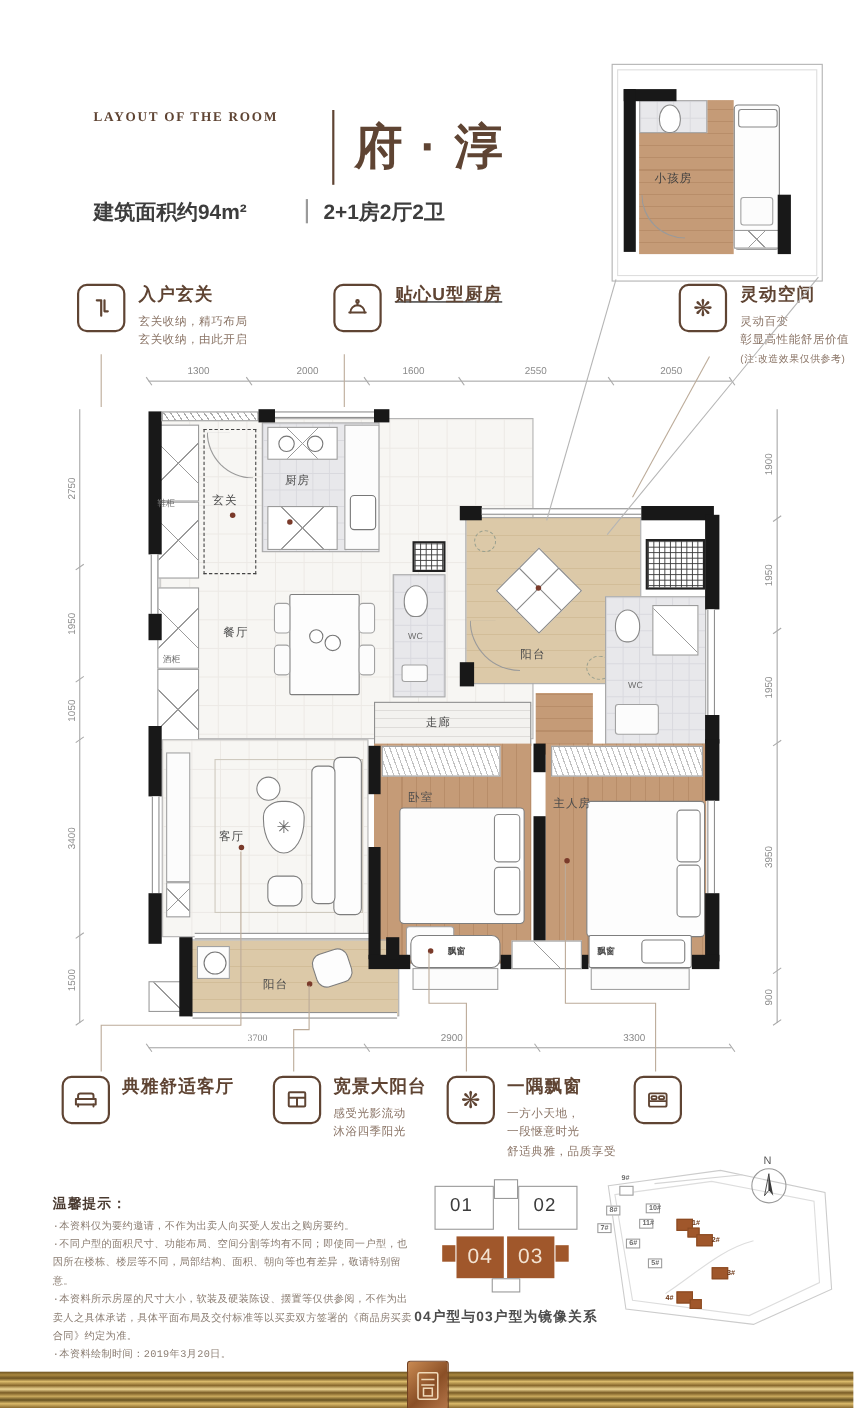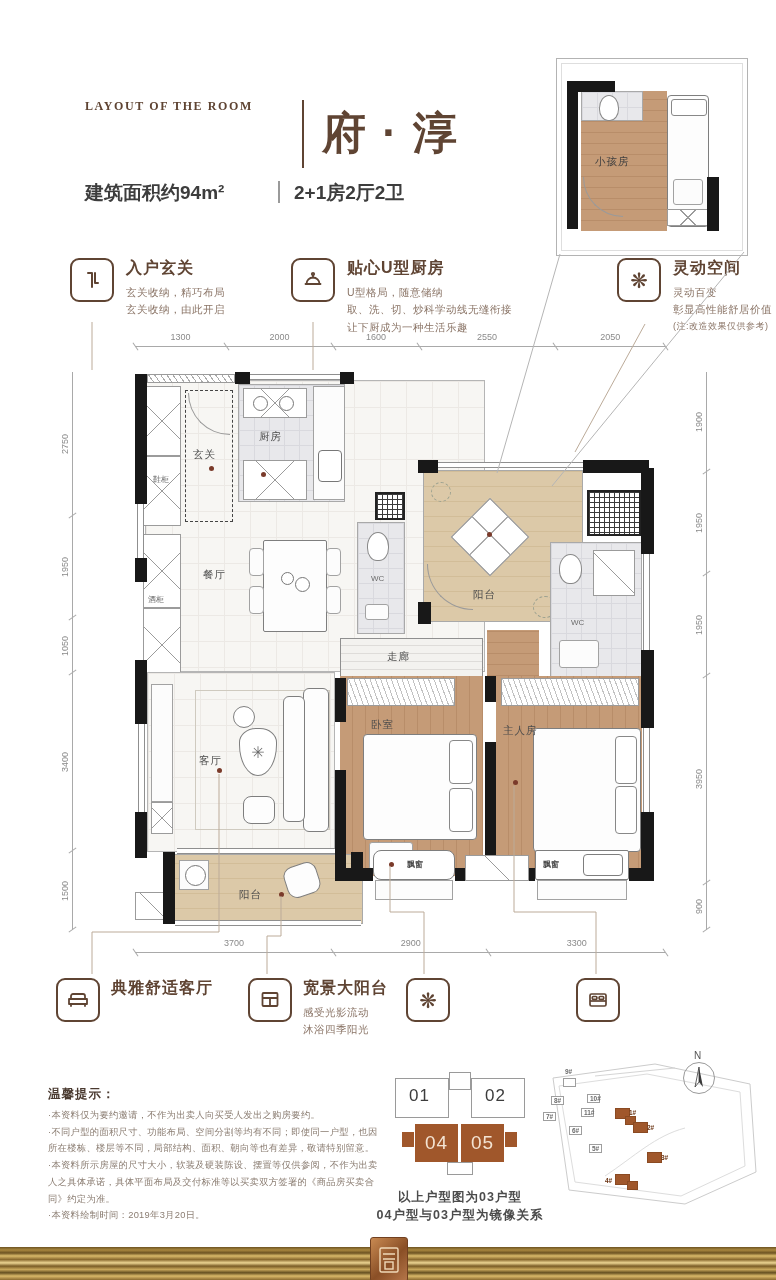--- a/index.html
+++ b/index.html
@@ -72,21 +72,21 @@
   .rlabel{font-size:10.5px;color:#4c4c4c;letter-spacing:1px;white-space:nowrap;z-index:6;}
   .rlabel.sm{font-size:8px;letter-spacing:0;color:#6b6b6b;}
   .dot{width:5px;height:5px;border-radius:50%;background:#7a3a2a;z-index:7;}
   .arcq{border-left:1px solid #9a9a9a;border-bottom:1px solid #9a9a9a;
         border-bottom-left-radius:100%;box-sizing:border-box;}
   .diam{border:1.2px solid #8a8a8a;background:#fff;transform:rotate(45deg);box-sizing:border-box;}
   .plantc{border:1px dashed #9aa08f;border-radius:50%;}
   
   .notice-t{font-size:12.5px;font-weight:bold;color:#4a3a30;letter-spacing:1px;}
   .notice li{font-size:9.3px;color:#8b7d72;line-height:1.8;letter-spacing:.3px;list-style:none;}
-  .notice ul{margin:4px 0 0 0;padding:0;}
+  .notice ul{margin:4px 0 0 0;padding:0;font-family:Liberation Mono, monospace;}
   
   .unitbox{border:1px solid #9a9a9a;background:#fff;box-sizing:border-box;}
   .unitnum{font-size:17px;color:#3c3c3c;letter-spacing:1px;}
   .unitbrown{background:#a0572b;}
   .unitnum-b{font-size:19px;color:#f3e3d2;letter-spacing:1px;}
   .caption{font-size:12.5px;font-weight:bold;color:#4c4c4c;letter-spacing:1px;text-align:center;line-height:1.45;}
   
   .bmark{box-sizing:border-box;}
   .bmark.gray{border:1px solid #9e9e9e;background:#fff;}
   .bmark.brown{background:#a0572b;border:1px solid #8a4a22;}
@@ -124,37 +124,32 @@
     </div>
     <div>
       <div class="tt">入户玄关</div>
       <div class="ds" style="margin-top:5px;">
         <div>玄关收纳，精巧布局</div>
         <div>玄关收纳，由此开启</div>
       </div>
     </div>
   </div>
 </div>
-<div class="a feat" style="left:291px;top:258px;width:250px;">
+<div class="a feat" style="left:303px;top:258px;width:250px;text-decoration:underline;">
   <div style="display:flex;gap:12px;">
     <div class="ic">
       <svg width="24" height="24" viewBox="0 0 24 24" fill="none" stroke="#5f4433" stroke-width="1.8" stroke-linecap="round">
           <path d="M4.5 16 h15"></path>
           <path d="M5.5 16 a6.5 6.5 0 0 1 13 0"></path>
           <path d="M12 9.5 v-2.2"></path>
           <circle cx="12" cy="6" r="1.2"></circle>
         </svg>
     </div>
     <div>
       <div class="tt">贴心U型厨房</div>
-      <div class="ds" style="margin-top:5px;">
-        <div>U型格局，随意储纳</div>
-        <div>取、洗、切、炒科学动线无缝衔接</div>
-        <div>让下厨成为一种生活乐趣</div>
-      </div>
     </div>
   </div>
 </div>
 <div class="a feat" style="left:617px;top:258px;width:160px;">
   <div style="display:flex;gap:12px;">
     <div class="ic">
         <span class="flower">❋</span>
       </div>
     <div>
       <div class="tt">灵动空间</div>
@@ -168,21 +163,21 @@
 </div>
 
 <div class="a dimh" style="left:135px;top:332px;width:530px;">
   <div class="seg" style="flex:1700;"><span>1300</span></div>
   <div class="seg" style="flex:2000;"><span>2000</span></div>
   <div class="seg" style="flex:1600;"><span>1600</span></div>
   <div class="seg" style="flex:2550;"><span>2550</span></div>
   <div class="seg" style="flex:2050;"><span>2050</span></div>
 </div>
 <div class="a dimh" style="left:135px;top:938px;width:530px;">
-  <div class="seg" style="flex:3700;"><span>3700</span></div>
+  <div class="seg" style="flex:3700;font-family:Liberation Serif, serif;"><span>3700</span></div>
   <div class="seg" style="flex:2900;"><span>2900</span></div>
   <div class="seg" style="flex:3300;"><span>3300</span></div>
 </div>
 <div class="a dimv" style="left:58px;top:372px;height:558px;">
   <div class="seg" style="flex:2750;">
       <span>2750</span>
     </div>
   <div class="seg" style="flex:1950;">
       <span>1950</span>
     </div>
@@ -229,21 +224,21 @@
   <div class="a wall" style="left:150px;top:118px;width:12px;height:54px;"></div>
   <div class="a rlabel" style="left:38px;top:96px;color:#3f3f3f;">小孩房</div>
 </div>
 
 <div class="a" style="left:135px;top:372px;width:530px;height:558px;z-index:1;">
 
   <div class="a tile" style="left:10px;top:8px;width:340px;height:292px;border:1px solid #b5b5b5;box-sizing:border-box;"></div>
 
   <div class="a xbox" style="left:8px;top:14px;width:38px;height:70px;"></div>
   <div class="a xbox" style="left:8px;top:84px;width:38px;height:70px;"></div>
-  <div class="a rlabel sm" style="left:18px;top:80px;margin-top:22px;">鞋柜</div>
+  <div class="a rlabel sm" style="left:8px;top:80px;">鞋柜</div>
   <div class="a xbox" style="left:8px;top:162px;width:38px;height:74px;"></div>
   <div class="a xbox" style="left:8px;top:236px;width:38px;height:74px;"></div>
   <div class="a rlabel sm" style="left:13px;top:222px;">酒柜</div>
 
   <div class="a" style="left:50px;top:18px;width:48px;height:132px;border:1.5px dashed #444;box-sizing:border-box;"></div>
   <div class="a arcq" style="left:53px;top:21px;width:42px;height:42px;"></div>
   <div class="a rlabel" style="left:58px;top:76px;">玄关</div>
   <div class="a dot" style="left:74px;top:94px;"></div>
 
   <div class="a marble" style="left:103px;top:12px;width:107px;height:118px;"></div>
@@ -414,20 +409,28 @@
         <div>沐浴四季阳光</div>
       </div>
     </div>
   </div>
 </div>
 <div class="a feat" style="left:406px;top:978px;width:160px;z-index:3;">
   <div style="display:flex;gap:11px;">
     <div class="ic">
         <span class="flower">❋</span>
       </div>
+    <div>
+      <div class="tt">一隅飘窗</div>
+      <div class="ds" style="margin-top:5px;">
+        <div>一方小天地，</div>
+        <div>一段惬意时光</div>
+        <div>舒适典雅，品质享受</div>
+      </div>
+    </div>
   </div>
 </div>
 <div class="a feat" style="left:576px;top:978px;width:180px;z-index:3;">
   <div style="display:flex;gap:11px;">
     <div class="ic">
       <svg width="24" height="24" viewBox="0 0 24 24" fill="none" stroke="#5f4433" stroke-width="1.7" stroke-linejoin="round">
           <rect x="4" y="6" width="16" height="12" rx="1.5"></rect>
           <path d="M4 13 h16"></path>
           <rect x="6.3" y="8.5" width="4.6" height="2.8" rx="1"></rect>
           <rect x="13.1" y="8.5" width="4.6" height="2.8" rx="1"></rect>
@@ -451,24 +454,23 @@
   <div class="a unitbox" style="left:86px;top:6px;width:54px;height:40px;"></div>
   <div class="a unitbox" style="left:64px;top:0px;width:22px;height:18px;"></div>
   <div class="a unitnum" style="left:24px;top:14px;">01</div>
   <div class="a unitnum" style="left:100px;top:14px;">02</div>
   <div class="a unitbrown" style="left:30px;top:52px;width:43px;height:38px;"></div>
   <div class="a unitbrown" style="left:76px;top:52px;width:43px;height:38px;"></div>
   <div class="a unitbrown" style="left:17px;top:60px;width:12px;height:15px;"></div>
   <div class="a unitbrown" style="left:120px;top:60px;width:12px;height:15px;"></div>
   <div class="a unitbox" style="left:62px;top:90px;width:26px;height:13px;"></div>
   <div class="a unitnum-b" style="left:40px;top:60px;">04</div>
-  <div class="a unitnum-b" style="left:86px;top:60px;">05</div>
+  <div class="a unitnum-b" style="left:86px;top:60px;">03</div>
 </div>
 <div class="a caption" style="left:350px;top:1188px;width:220px;">
-  <div>以上户型图为03户型</div>
   <div>04户型与03户型为镜像关系</div>
 </div>
 
 <div class="a" style="left:535px;top:1056px;width:228px;height:160px;">
   <svg width="228" height="160">
     <path d="M18 22 L120 8 L215 28 L221 116 L150 148 L34 134 Z" stroke="#cccccc" stroke-width="1" fill="none"></path>
     <path d="M24 30 L112 18 L205 36 L210 110 L146 140 L40 126 Z" stroke="#dddddd" stroke-width="1" fill="none"></path>
     <path d="M60 20 L140 12" stroke="#d5d5d5" stroke-width="1" fill="none"></path>
     <path d="M70 120 C 100 100, 120 80, 150 72" stroke="#dddddd" stroke-width="1" fill="none"></path>
   </svg>

